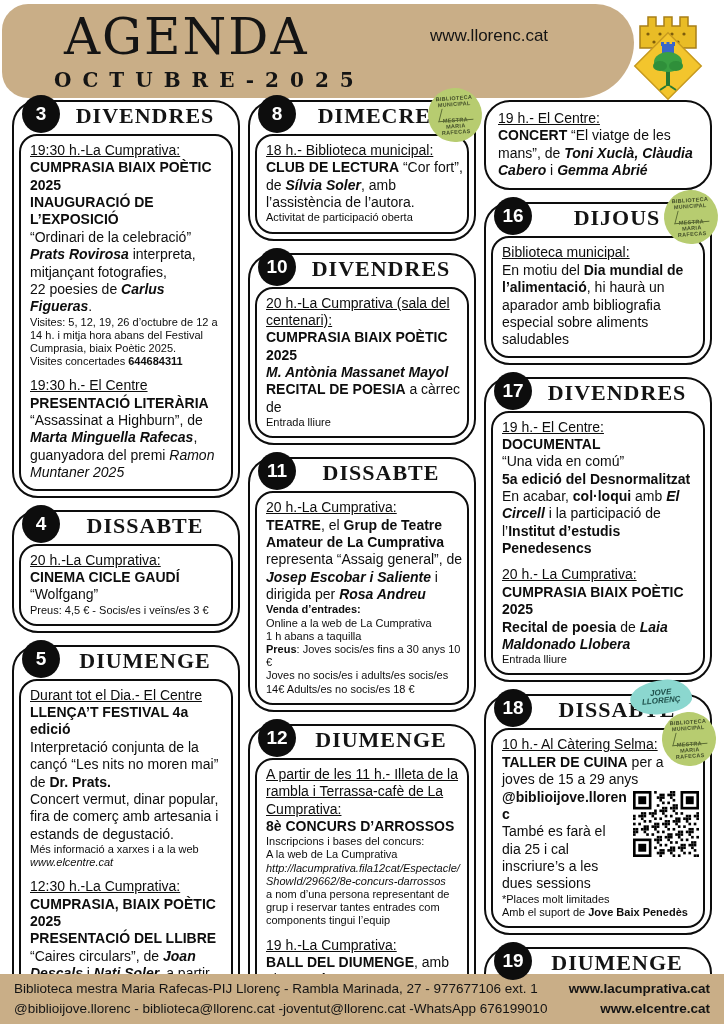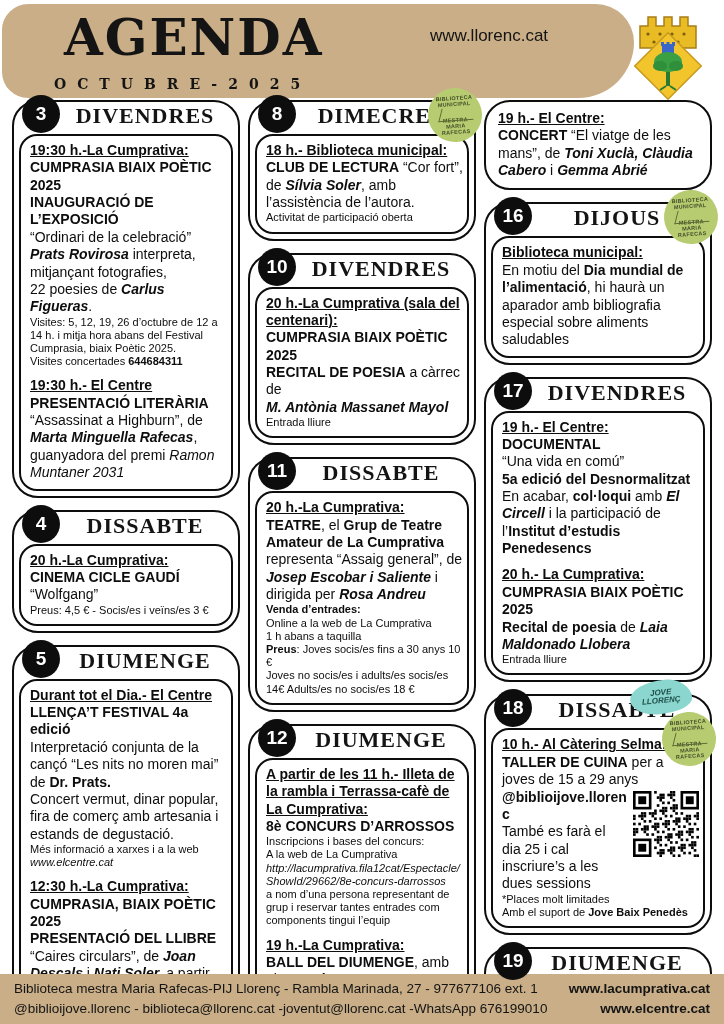--- a/index.html
+++ b/index.html
@@ -9,42 +9,42 @@
     --badge-teal:#8bd7cf;
   }
   *{box-sizing:border-box;}
   html,body{margin:0;padding:0;}
   body{font-family:"Liberation Sans",sans-serif;color:var(--ink);}
   .page{position:relative;width:724px;height:1024px;background:#fff;overflow:hidden;}
 
   
   .header-shape{position:absolute;top:4px;left:2px;width:632px;height:94px;background:var(--tan);
     border-radius:30px 44px 64px 30px;}
-  .title{position:absolute;top:4px;left:62px;font-family:"DejaVu Serif",serif;font-weight:700;
+  .title{position:absolute;top:4px;left:62px;font-family:"DejaVu Serif",serif;font-weight:400;
     font-size:50px;letter-spacing:2px;color:#141414;}
   .subtitle{position:absolute;bottom:6px;left:52px;font-family:"DejaVu Serif",serif;font-weight:700;
-    font-size:14px;letter-spacing:11px;color:#141414;white-space:nowrap;}
+    font-size:20px;letter-spacing:11px;color:#141414;white-space:nowrap;}
   .website{position:absolute;top:22px;left:428px;font-size:17px;color:#141414;}
   .coat{position:absolute;top:4px;right:8px;width:96px;height:98px;}
 
   
   #columns{position:absolute;top:100px;left:12px;right:12px;bottom:54px;display:flex;gap:8px;}
   .col{flex:1;display:flex;flex-direction:column;gap:12px;min-width:0;}
   .card{position:relative;border:2.5px solid var(--ink);border-radius:26px;background:#fff;padding-top:32px;}
   .card.no-head{padding-top:0;}
   .num{position:absolute;top:-7px;left:8px;width:38px;height:38px;border-radius:50%;background:var(--ink);
     color:#fff;font-weight:700;font-size:19px;display:flex;align-items:center;justify-content:center;z-index:2;}
   .day{position:absolute;top:1px;left:50px;right:12px;text-align:center;font-family:Liberation Serif, serif;
     font-weight:800;font-size:22px;letter-spacing:1px;color:#141414;white-space:nowrap;}
   .body{border:2px solid var(--ink);border-radius:18px;margin:0 5px 5px;padding:6px 4px 7px 9px;}
   .no-head .body{border:none;margin:0;padding:8px 12px 9px;}
   .event + .event{margin-top:9px;}
   .event::after{content:"";display:block;clear:both;}
   .line{margin:0;font-size:14px;line-height:1.24;overflow-wrap:anywhere;}
-  .line.time{text-decoration:underline;font-weight:bold;}
+  .line.time{text-decoration:underline;}
   .line.small{font-size:11px;line-height:1.2;}
   .line .b{font-weight:700;}
   .line .i{font-style:italic;}
 
   
   .badge{position:absolute;z-index:3;display:flex;flex-direction:column;align-items:center;justify-content:center;text-align:center;}
   .badge-stamp{width:54px;height:54px;border-radius:50%;background:var(--badge-green);top:-14px;right:-8px;
     padding:4px;gap:10px;transform:rotate(-4deg);}
   .badge-stamp .bl1,.badge-stamp .bl2{font-size:5.5px;font-weight:700;color:#44502a;line-height:1.1;letter-spacing:.3px;}
   .badge-stamp::before{content:"";width:34px;height:12px;border-bottom:1px solid #5a6b33;border-left:1px solid #5a6b33;
@@ -114,21 +114,21 @@
               <p class="line"><span class="b i">Prats Rovirosa</span><span> interpreta,</span></p>
               <p class="line"><span>mitjançant fotografies,</span></p>
               <p class="line"><span>22 poesies de </span><span class="b i">Carlus Figueras</span><span>.</span></p>
               <p class="line small"><span>Visites: 5, 12, 19, 26 d’octubre de 12 a 14 h. i mitja hora abans del Festival Cumprasia, biaix Poètic 2025.</span></p>
               <p class="line small"><span>Visites concertades </span><span class="b">644684311</span></p>
             </div>
             <div class="event">
               <p class="line time"><span>19:30 h.- El Centre</span></p>
               <p class="line"><span class="b">PRESENTACIÓ LITERÀRIA</span></p>
               <p class="line"><span>“Assassinat a Highburn”, de </span><span class="b i">Marta Minguella Rafecas</span><span>,</span></p>
-              <p class="line"><span>guanyadora del premi </span><span class="i">Ramon Muntaner 2031</span></p>
+              <p class="line"><span>guanyadora del premi </span><span class="i">Ramon Muntaner 2025</span></p>
             </div>
           </div>
         </div>
         <div class="card">
           <div class="num">4</div>
           <div class="day">DISSABTE</div>
           <div class="body">
             <div class="event">
               <p class="line time"><span>20 h.-La Cumprativa:</span></p>
               <p class="line"><span class="b">CINEMA CICLE GAUDÍ</span></p>
@@ -175,22 +175,22 @@
             </div>
           </div>
         </div>
         <div class="card">
           <div class="num">10</div>
           <div class="day">DIVENDRES</div>
           <div class="body">
             <div class="event">
               <p class="line time"><span>20 h.-La Cumprativa (sala del centenari):</span></p>
               <p class="line"><span class="b">CUMPRASIA BIAIX POÈTIC 2025</span></p>
+              <p class="line"><span class="b i">M. Antònia Massanet Mayol</span></p>
               <p class="line"><span class="b">RECITAL DE POESIA</span><span> a càrrec de</span></p>
-              <p class="line"><span class="b i">M. Antònia Massanet Mayol</span></p>
               <p class="line small"><span>Entrada lliure</span></p>
             </div>
           </div>
         </div>
         <div class="card">
           <div class="num">11</div>
           <div class="day">DISSABTE</div>
           <div class="body">
             <div class="event">
               <p class="line time"><span>20 h.-La Cumprativa:</span></p>

